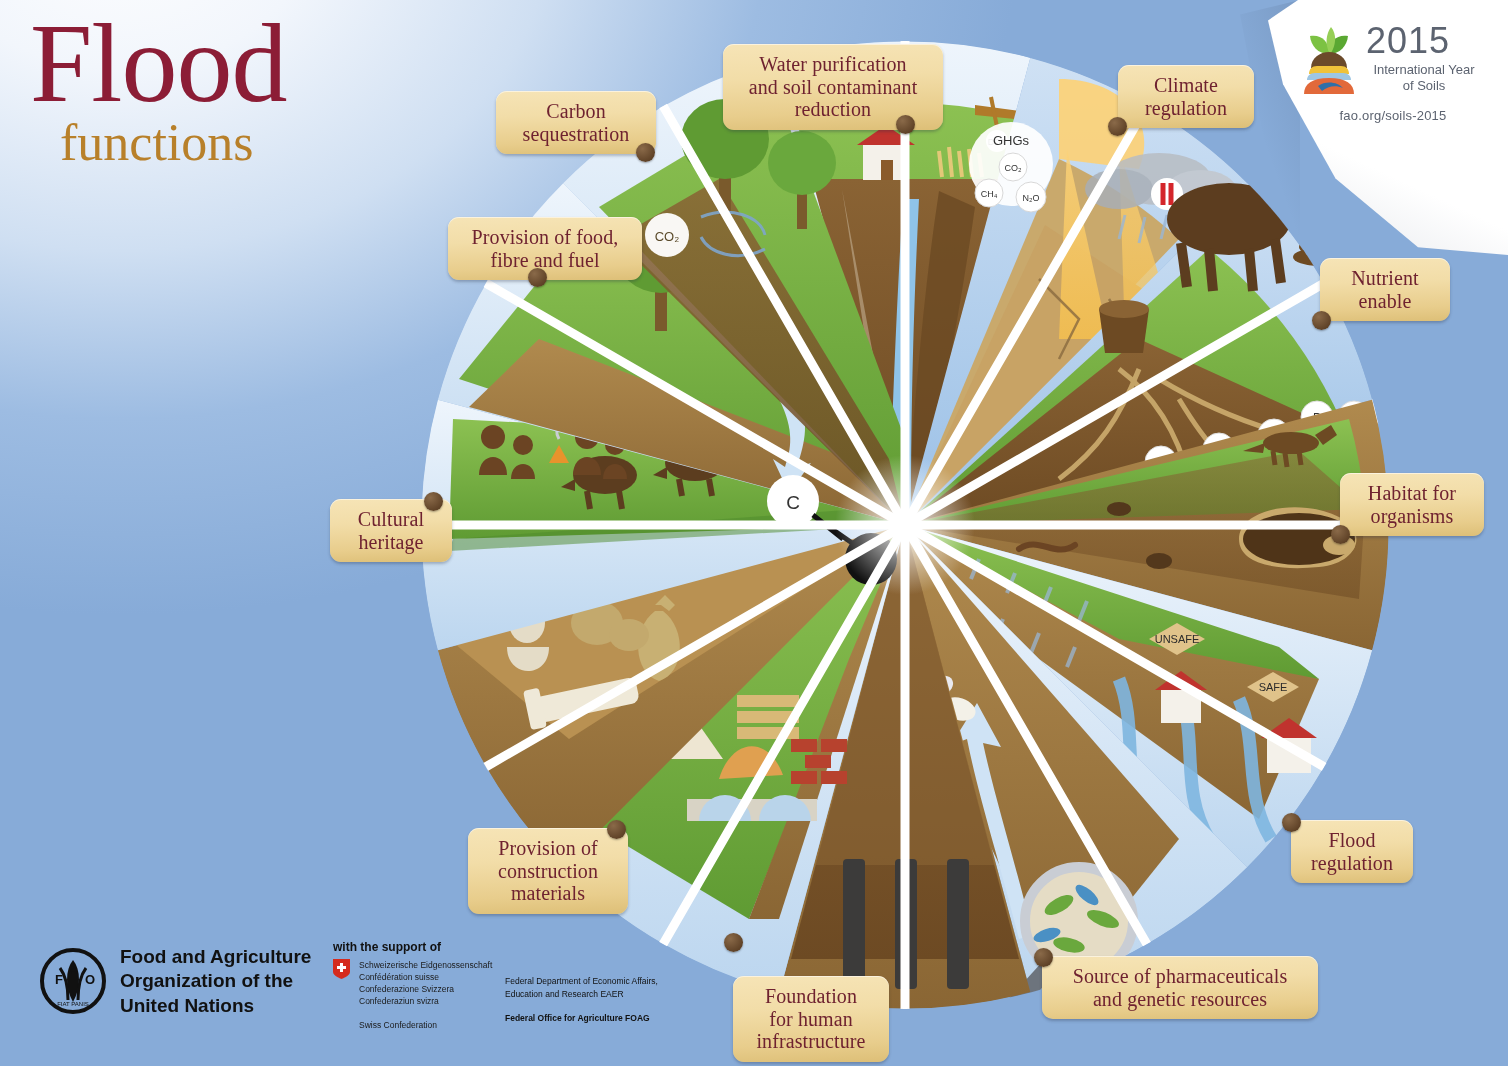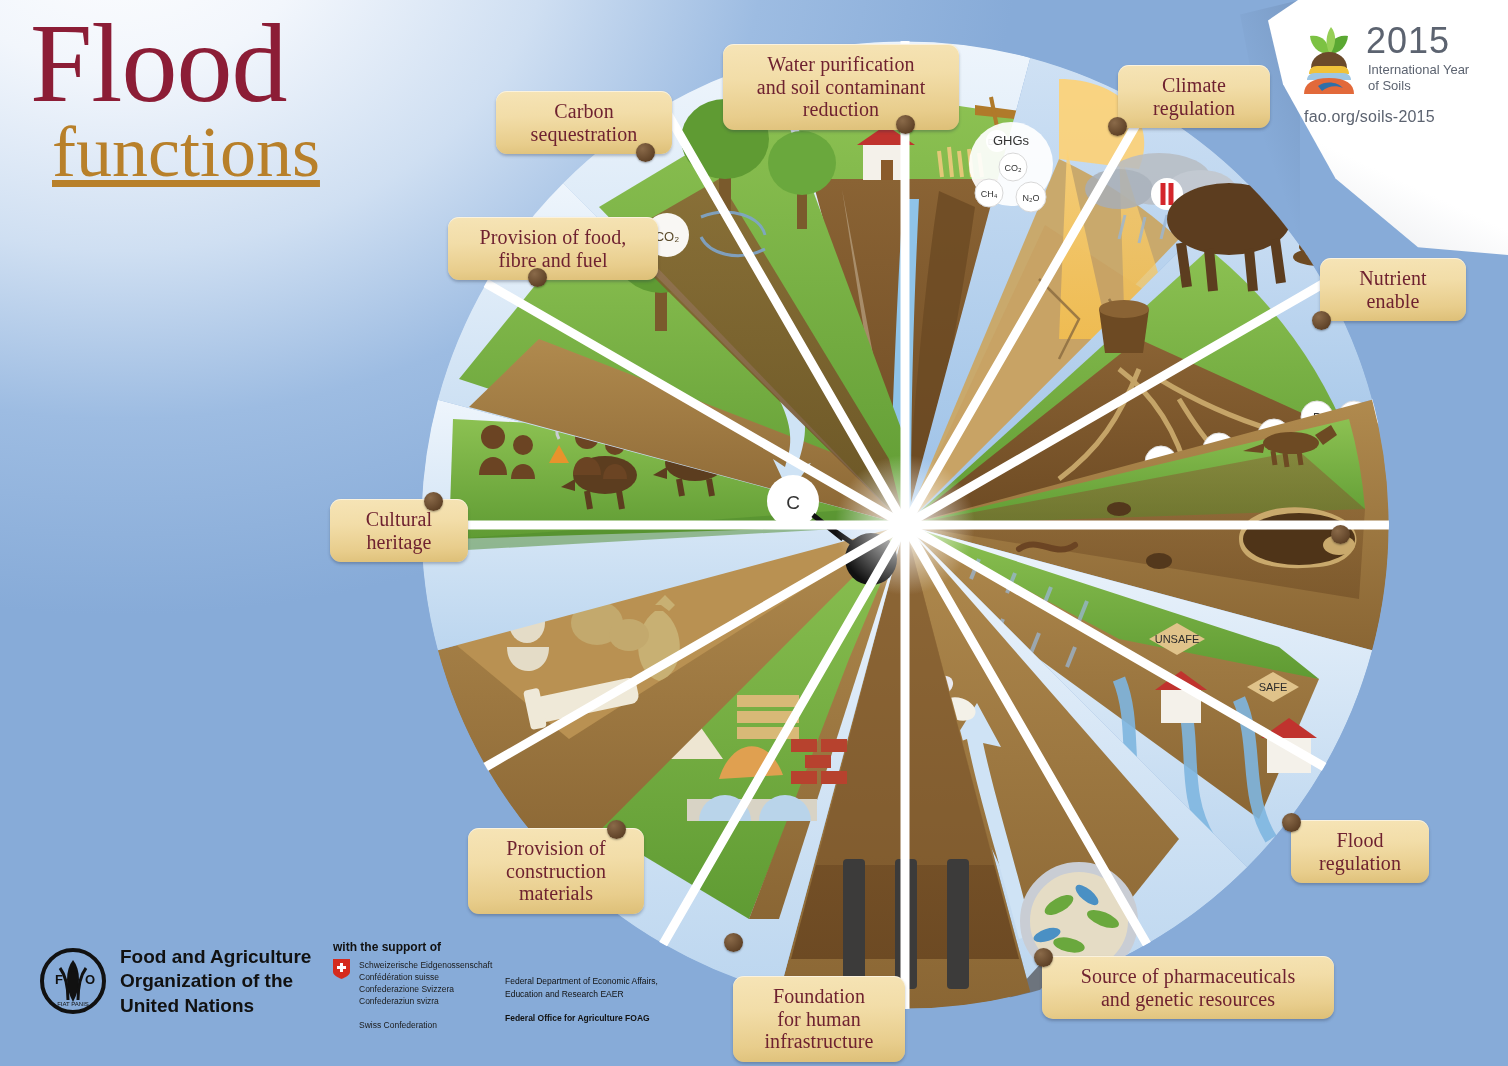--- a/index.html
+++ b/index.html
@@ -18,22 +18,22 @@
 
   
   #titleblock{position:absolute;left:30px;top:10px;width:400px;}
   .t-soil{
     font-family:"Liberation Serif",serif;
     font-size:112px;line-height:0.95;color:#8c1d36;letter-spacing:-1px;
     font-weight:400;margin:0;padding:0;
   }
   .t-functions{
     font-family:"Liberation Serif",serif;
-    font-size:72px;line-height:0.95;color:#b8802a;
-    margin:2px 0 0 22px;padding:0;font-weight:400;text-decoration:underline;
+    font-size:52px;line-height:0.95;color:#b8802a;
+    margin:2px 0 0 30px;padding:0;font-weight:400;
   }
   .t-tag{
     margin:42px 0 0 4px;
     font-family:"Liberation Sans",sans-serif;
     font-size:38px;line-height:1.22;color:#8c1d36;font-weight:400;
     max-width:320px;
   }
 
   
   #peel{
@@ -46,44 +46,44 @@
     position:absolute;right:208px;top:0;width:60px;height:240px;
     background:linear-gradient(250deg,rgba(90,115,150,.28),rgba(90,115,150,0) 60%);
     clip-path:polygon(100% 0,100% 100%,40% 58%,0 6%);
   }
   #iys{position:absolute;right:22px;top:20px;width:190px;height:110px;}
   .iys-year{
     position:absolute;left:70px;top:0;font-size:36px;color:#5c6370;
     font-family:"Liberation Sans",sans-serif;letter-spacing:1px;
   }
   .iys-sub{
-    position:absolute;left:72px;top:42px;width:112px;text-align:left;
+    position:absolute;left:72px;top:42px;width:112px;text-align:center;
     font-size:13px;line-height:1.25;color:#5c6370;
   }
   .iys-url{
-    position:absolute;left:8px;top:88px;width:178px;text-align:left;
-    font-size:16px;color:#5c6370;letter-spacing:.2px;
+    position:absolute;left:8px;top:88px;width:178px;text-align:center;
+    font-size:13px;color:#5c6370;letter-spacing:.2px;
   }
   .iys-mark{position:absolute;left:2px;top:4px;width:62px;height:76px;}
 
   
   #wheel{position:absolute;left:419px;top:39px;width:972px;height:972px;}
   #wheel svg{display:block;width:972px;height:972px;}
 
   
   .lbl{
     position:absolute;
     background:linear-gradient(178deg,#f6e4b6 0%,#f2dda8 38%,#e8cd8c 78%,#ddbf77 100%);
     border-radius:11px;
     box-shadow:0 2px 3px rgba(40,50,70,.30), inset 0 1px 0 rgba(255,255,255,.55);
     color:#6f2230;
     font-family:"Liberation Serif",serif;
     font-size:20px;line-height:1.13;
     text-align:center;
-    padding:9px 18px;
+    padding:9px 10px;
     white-space:pre-line;
     letter-spacing:.1px;
   }
   .dot{
     position:absolute;width:19px;height:19px;border-radius:50%;
     background:radial-gradient(circle at 34% 30%,#8a6a49,#5f4227 72%,#4a3119);
     box-shadow:0 1px 2px rgba(0,0,0,.35);
   }
 
   
@@ -569,20 +569,22 @@
   <div class="dot" style="left:896px;top:115px;"></div>
 
   <div class="lbl" style="left:1118px;top:65px;width:116px;">Climate
 regulation</div>
   <div class="dot" style="left:1108px;top:117px;"></div>
 
   <div class="lbl" style="left:1320px;top:258px;width:110px;">Nutrient
 enable</div>
   <div class="dot" style="left:1312px;top:311px;"></div>
 
+  <div class="lbl" style="left:1340px;top:473px;width:124px;">Habitat for
+organisms</div>
   <div class="dot" style="left:1331px;top:525px;"></div>
 
   <div class="lbl" style="left:1291px;top:820px;width:102px;">Flood
 regulation</div>
   <div class="dot" style="left:1282px;top:813px;"></div>
 
   <div class="lbl" style="left:1042px;top:956px;width:256px;">Source of pharmaceuticals
 and genetic resources</div>
   <div class="dot" style="left:1034px;top:948px;"></div>
 

